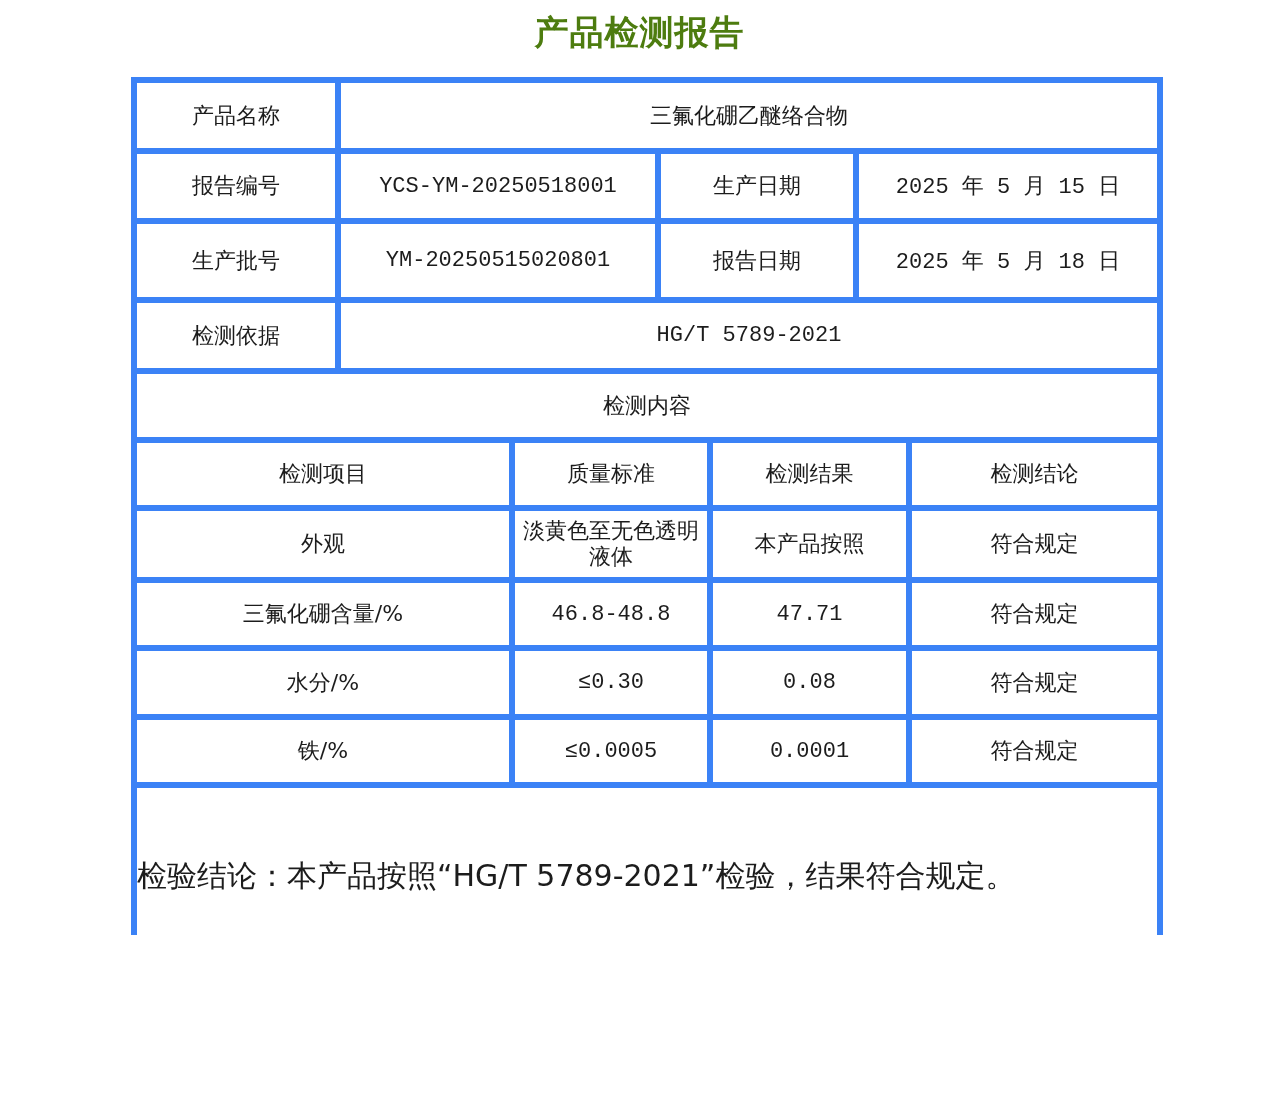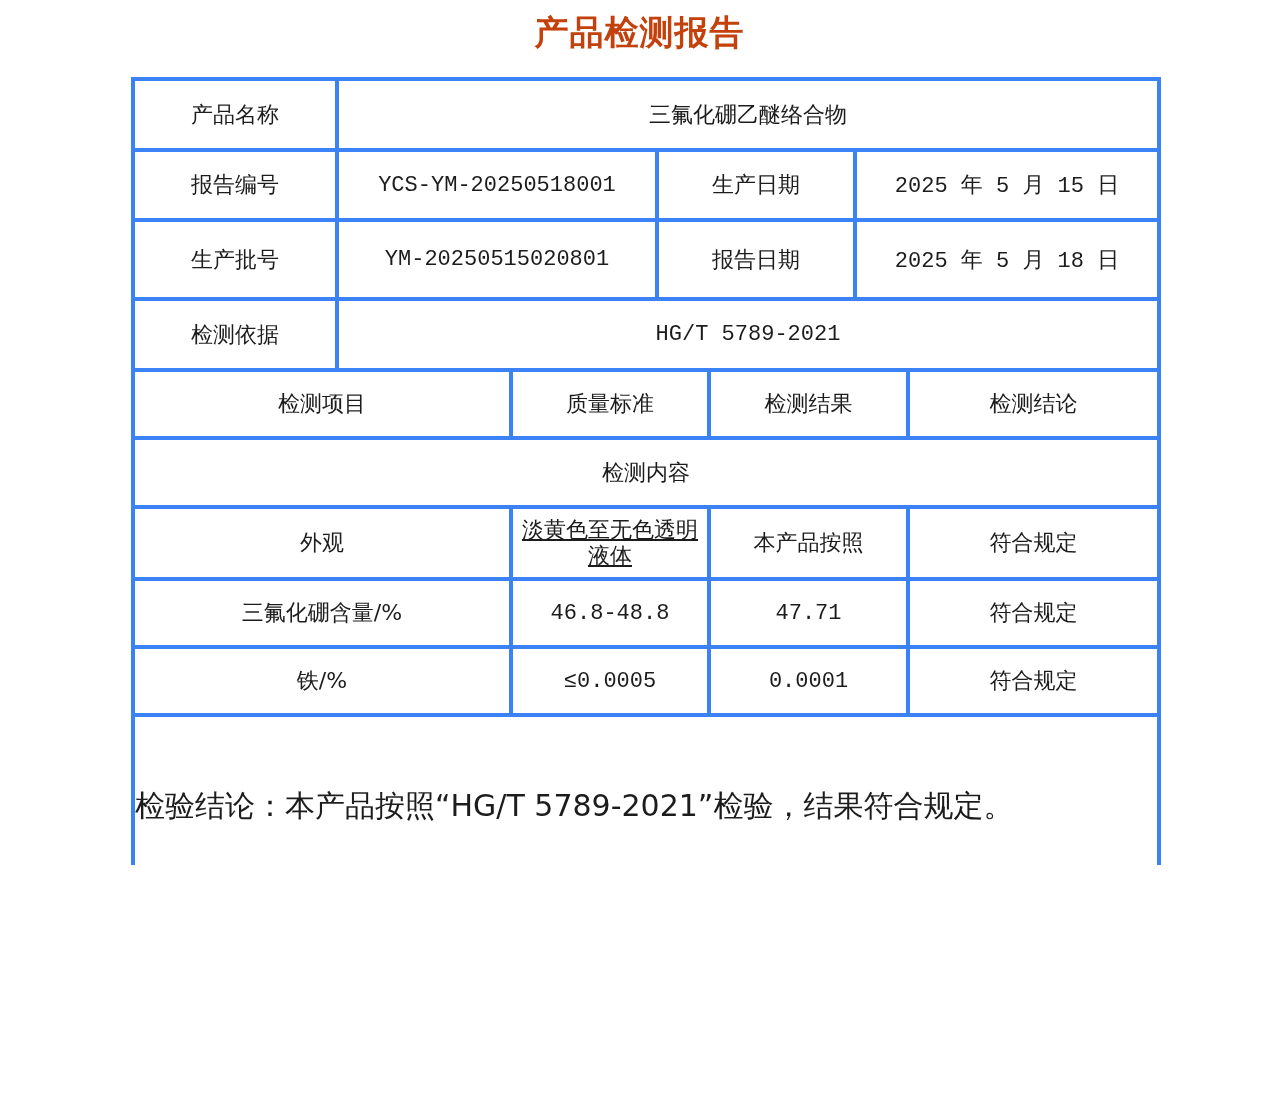--- a/index.html
+++ b/index.html
@@ -4,36 +4,36 @@
 <style>
   html, body { margin: 0; padding: 0; background: #ffffff; }
   body {
     width: 1279px; height: 1120px; overflow: hidden; position: relative;
     font-family: "DejaVu Sans", "Liberation Sans", sans-serif;
     color: #1a1a1a;
   }
   .title {
     position: absolute; left: 0; top: 8px; width: 1279px; height: 48px;
     text-align: center; font-size: 34px; font-weight: bold; letter-spacing: 1px;
-    line-height: 48px; color: #c2410c;
+    line-height: 48px; color: #4d7c0f;
   }
   table {
     position: absolute; left: 131px; top: 77px;
     border-collapse: collapse; table-layout: fixed;
   }
   td {
-    border: 4px solid #3b82f6; text-align: center; vertical-align: middle;
+    border: 6px solid #3b82f6; text-align: center; vertical-align: middle;
     padding: 0; font-size: 22px; color: #1c1c1c;
   }
   .mono { font-family: "Liberation Mono", "DejaVu Sans Mono", monospace; font-size: 22px; margin-left: 32px; }
   .conclusion-cell {
     text-align: left; vertical-align: middle; font-size: 30px;
     border-bottom: none; padding-top: 30px; white-space: nowrap;
   }
-  .multi { line-height: 26px; text-decoration: underline; }
+  .multi { line-height: 26px; }
 </style>
 </head>
 <body>
 
 <div class="title">产品检测报告</div>
 
 <table>
   <colgroup>
     <col style="width:204px">
     <col style="width:174px">
@@ -64,45 +64,51 @@
     <td colspan="2">报告日期</td>
     <td colspan="3" class="mono">2025 年 5 月 18 日</td>
   </tr>
 
 
   <tr style="height:71px">
     <td>检测依据</td>
     <td colspan="7" class="mono">HG/T 5789-2021</td>
   </tr>
 
+  <tr style="height:69px">
+    <td colspan="8">检测内容</td>
+  </tr>
+
   <tr style="height:68px">
     <td colspan="2">检测项目</td>
     <td colspan="2">质量标准</td>
     <td colspan="2">检测结果</td>
     <td colspan="2">检测结论</td>
-  </tr>
-
-  <tr style="height:69px">
-    <td colspan="8">检测内容</td>
   </tr>
 
   <tr style="height:72px">
     <td colspan="2">外观</td>
     <td colspan="2" class="multi">淡黄色至无色透明液体</td>
     <td colspan="2">本产品按照</td>
     <td colspan="2">符合规定</td>
   </tr>
 
   <tr style="height:68px">
     <td colspan="2">三氟化硼含量/%</td>
     <td colspan="2" class="mono">46.8-48.8</td>
     <td colspan="2" class="mono">47.71</td>
     <td colspan="2">符合规定</td>
   </tr>
 
+  <tr style="height:69px">
+    <td colspan="2">水分/%</td>
+    <td colspan="2" class="mono">≤0.30</td>
+    <td colspan="2" class="mono">0.08</td>
+    <td colspan="2">符合规定</td>
+  </tr>
 
   <tr style="height:68px">
     <td colspan="2">铁/%</td>
     <td colspan="2" class="mono">≤0.0005</td>
     <td colspan="2" class="mono">0.0001</td>
     <td colspan="2">符合规定</td>
   </tr>
 
 
 

